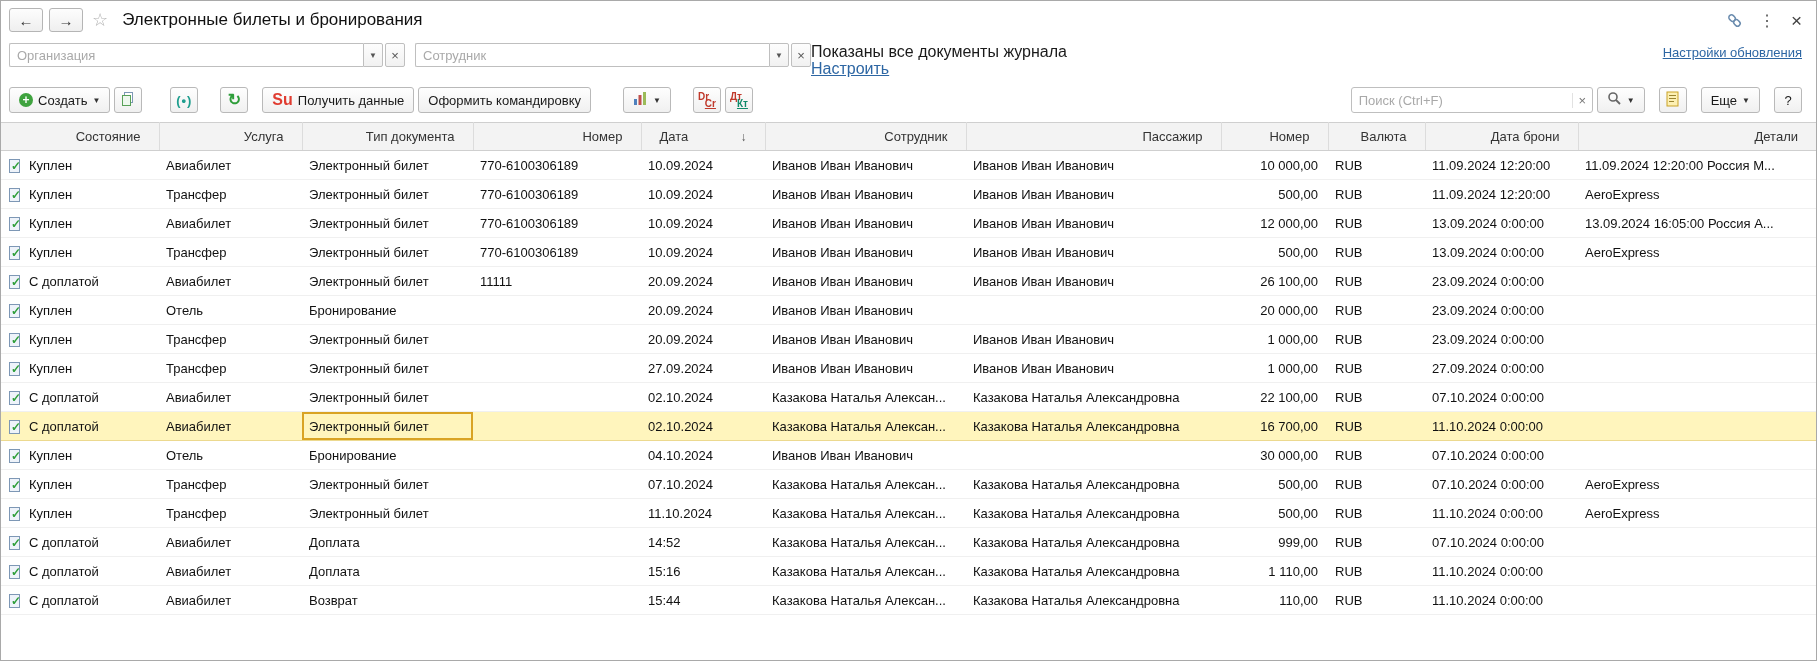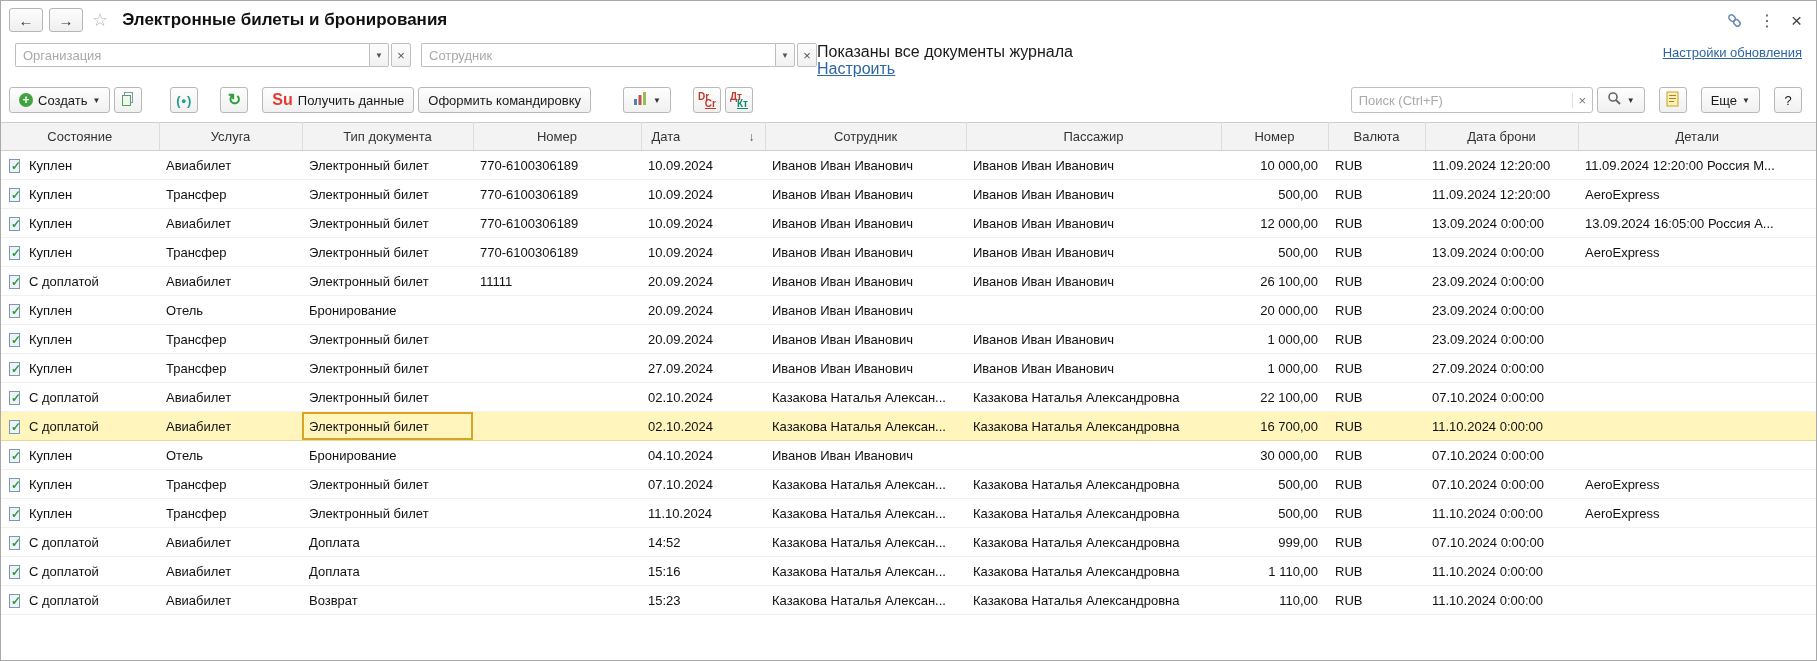--- a/index.html
+++ b/index.html
@@ -6,29 +6,29 @@
   html, body { margin:0; padding:0; background:#fff; }
   body { font-family:"Liberation Sans", sans-serif; color:#1a1a1a; }
   .window { position:relative; width:1817px; height:661px; border:1px solid #a9a9a9; background:#fff; overflow:hidden; }
 
   
   .topbar { display:flex; align-items:center; height:38px; padding:0 14px 0 8px; gap:6px; }
   .nav-btn { width:34px; height:24px; border:1px solid #b5b5b5; border-radius:3px;
              background:linear-gradient(#fdfdfd,#efefef); font-size:15px; color:#333;
              display:flex; align-items:center; justify-content:center; cursor:pointer; padding:0; }
   .star { color:#b3b3b3; font-size:18px; margin:0 3px; cursor:pointer; }
-  .title { font-size:17px; font-weight:700; margin:0 0 0 5px; color:#111; white-space:nowrap; }
+  .title { font-size:17px; font-weight:400; margin:0 0 0 5px; color:#111; white-space:nowrap; }
   .topbar-right { margin-left:auto; display:flex; align-items:center; gap:16px; }
   .dots { font-size:16px; color:#555; cursor:pointer; }
   .close-x { font-size:19px; color:#444; cursor:pointer; line-height:1; }
   .chain { display:inline-flex; cursor:pointer; }
 
   
   .filter-row { display:flex; align-items:flex-start; padding:4px 14px 2px 8px; }
-  .combo { display:flex; align-items:center; height:24px;margin-left:6px; }
+  .combo { display:flex; align-items:center; height:24px; }
   .combo + .combo { margin-left:10px; }
   .combo-input { width:354px; height:24px; border:1px solid #bfbfbf; border-right:none; padding:0 7px;
                  font-size:13px; font-family:inherit; border-radius:2px 0 0 2px; outline:none; }
   .combo-input::placeholder { color:#a9a9a9; }
   .sq-btn { width:20px; height:24px; border:1px solid #bfbfbf; background:linear-gradient(#fdfdfd,#f1f1f1);
             display:flex; align-items:center; justify-content:center; color:#555; cursor:pointer; padding:0; }
   .combo-dd { border-radius:0 2px 2px 0; font-size:8px; }
   .combo-clear { margin-left:2px; border-radius:2px; font-size:13px; }
   .journal-note { font-size:16px; line-height:17px; }
   .link { color:#2d66a3; text-decoration:underline; cursor:pointer; }
@@ -56,21 +56,21 @@
   .search-box { display:flex; align-items:center; height:26px; border:1px solid #bfbfbf; border-radius:3px; background:#fff; }
   .search-input { border:none; outline:none; width:220px; padding:0 7px; font-size:13px; font-family:inherit; }
   .search-input::placeholder { color:#a9a9a9; }
   .search-clear { width:20px; text-align:center; color:#777; font-size:13px; cursor:pointer; border-left:1px solid #e2e2e2; }
   .doc-yellow { display:inline-flex; }
 
   
   .grid { width:100%; border-collapse:collapse; table-layout:fixed; }
   .grid thead th { background:#f3f3f3; border-top:1px solid #cfcfcf; border-bottom:1px solid #cfcfcf;
                    border-right:1px solid #dcdcdc; font-weight:400; font-size:13px; color:#333;
-                   text-align:center; padding:0 10px; height:28px; cursor:pointer; white-space:nowrap; overflow:hidden; }
+                   text-align:right; padding:0 18px; height:28px; cursor:pointer; white-space:nowrap; overflow:hidden; }
   .grid thead th:last-child { border-right:none; }
   .grid tbody td { height:29px; padding:0 7px; font-size:13px; color:#111; border-bottom:1px solid #f0f0f0;
                    white-space:nowrap; overflow:hidden; text-overflow:ellipsis; cursor:default; }
   .grid td.amount { text-align:right; padding-right:10px; }
   .th-flex { display:flex; align-items:center; justify-content:space-between; }
   .sort-ind { color:#555; font-size:12px; }
   tr.selected td { background:#fff5bd; border-bottom-color:#ecd98f; }
   td.active-cell { box-shadow: inset 0 0 0 2px #d9a324; background:#ffeca0; }
   .doc-icon { display:inline-block; width:14px; height:14px; position:relative; margin-right:7px; vertical-align:-3px; }
   .doc-icon::before { content:""; position:absolute; left:1px; top:0; width:9px; height:12px;
@@ -443,21 +443,21 @@
       <td class="amount">1 110,00</td>
       <td>RUB</td>
       <td>11.10.2024 0:00:00</td>
       <td></td>
     </tr>
         <tr>
       <td><span class="doc-icon"></span><span class="cell-text">С доплатой</span></td>
       <td>Авиабилет</td>
       <td>Возврат</td>
       <td></td>
-      <td>15:23</td>
+      <td>15:44</td>
       <td>Казакова Наталья Алексан...</td>
       <td>Казакова Наталья Александровна</td>
       <td class="amount">110,00</td>
       <td>RUB</td>
       <td>11.10.2024 0:00:00</td>
       <td></td>
     </tr>
       </tbody>
   </table>
 

